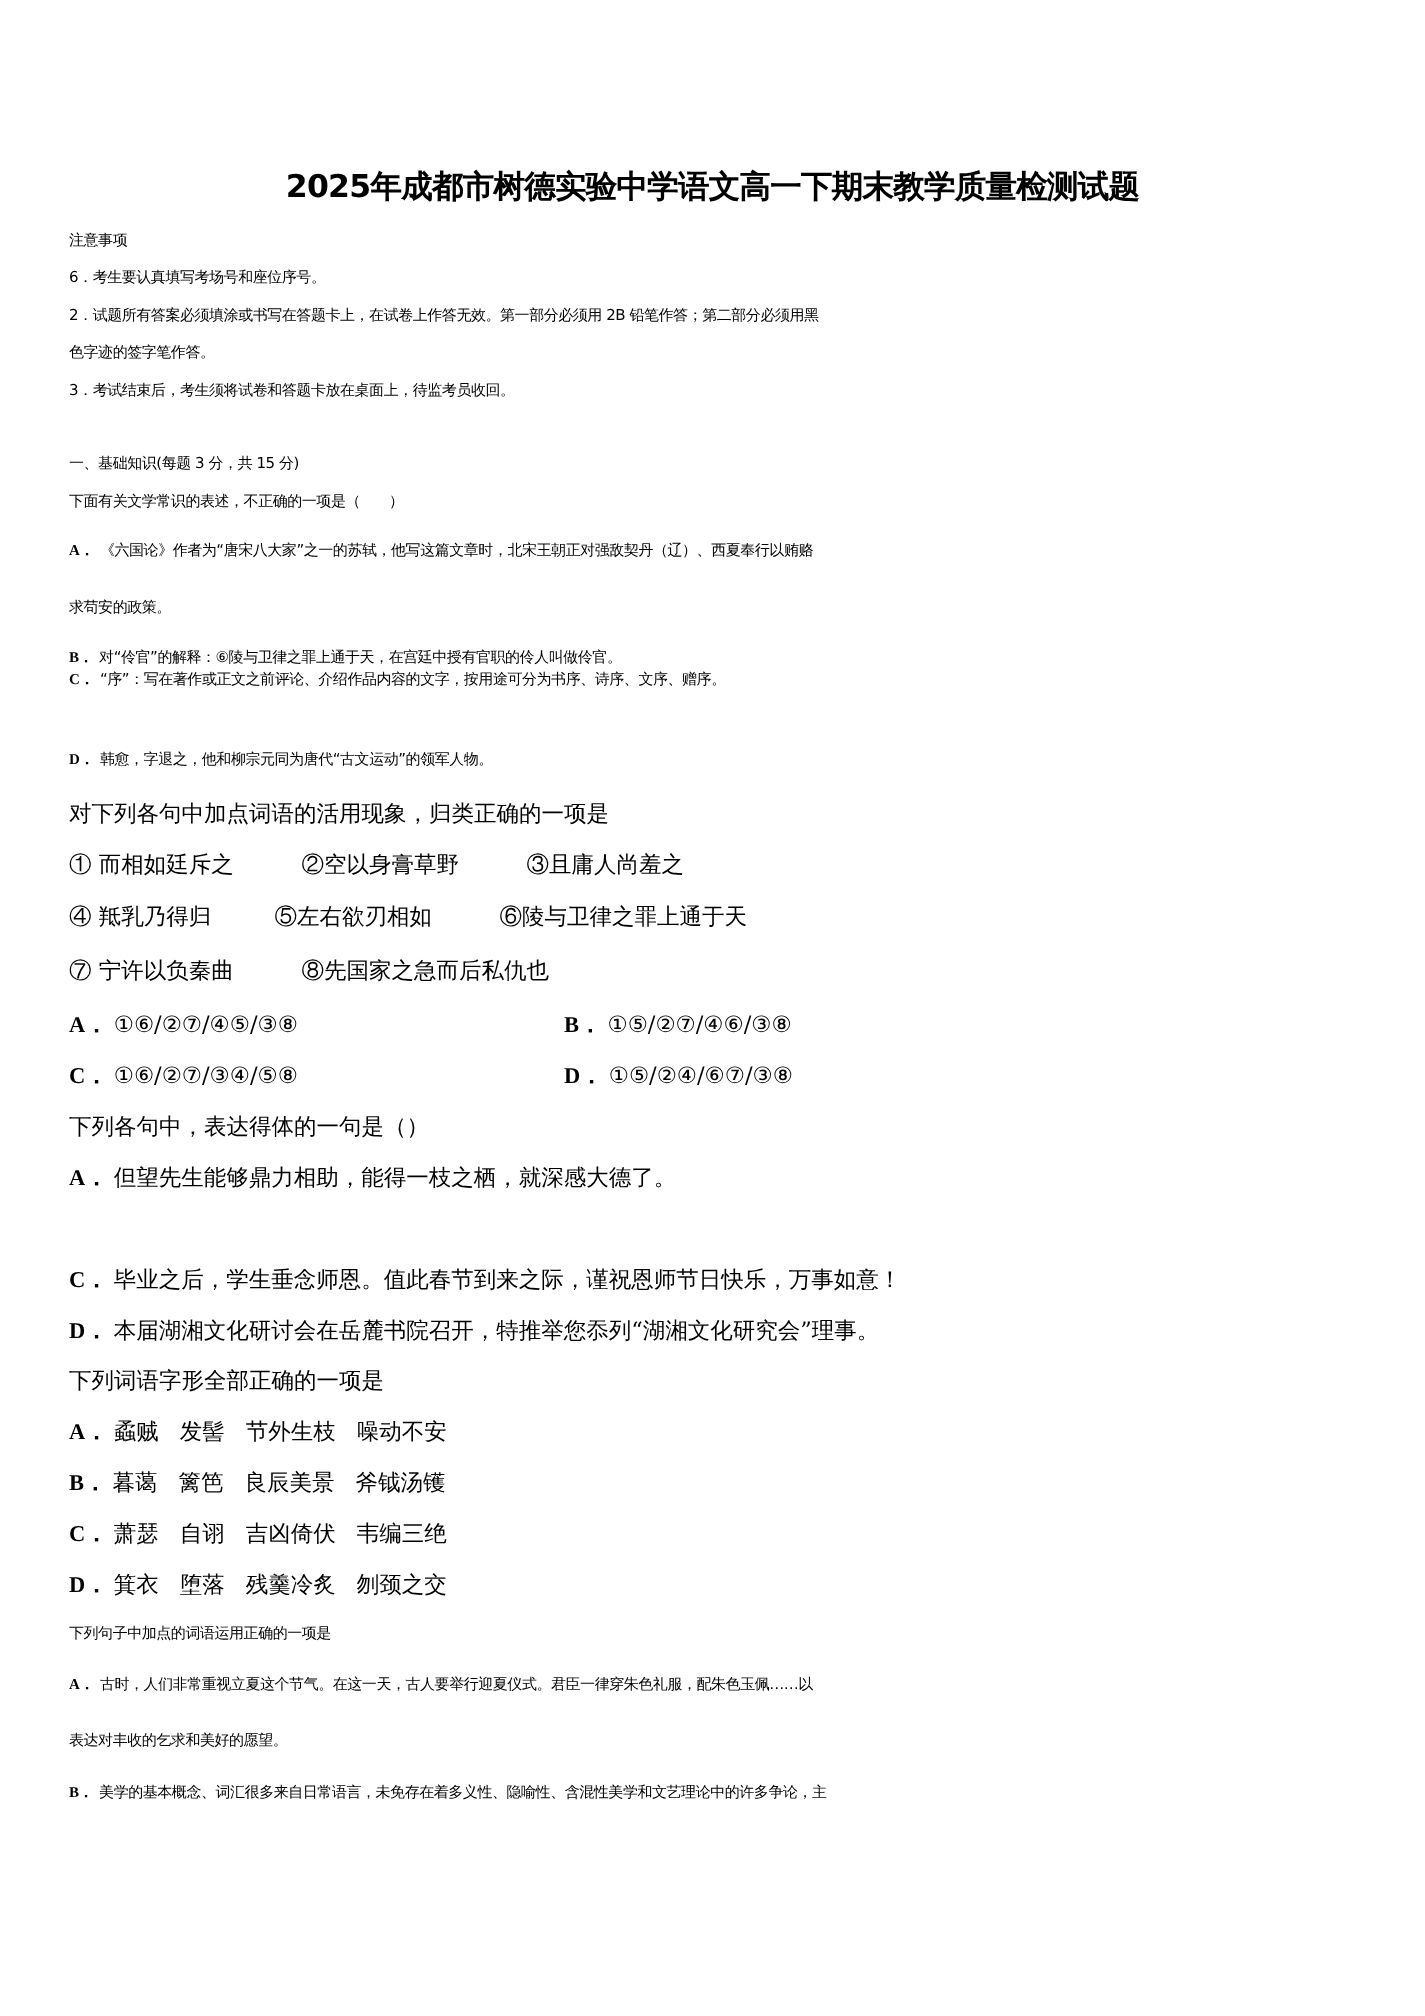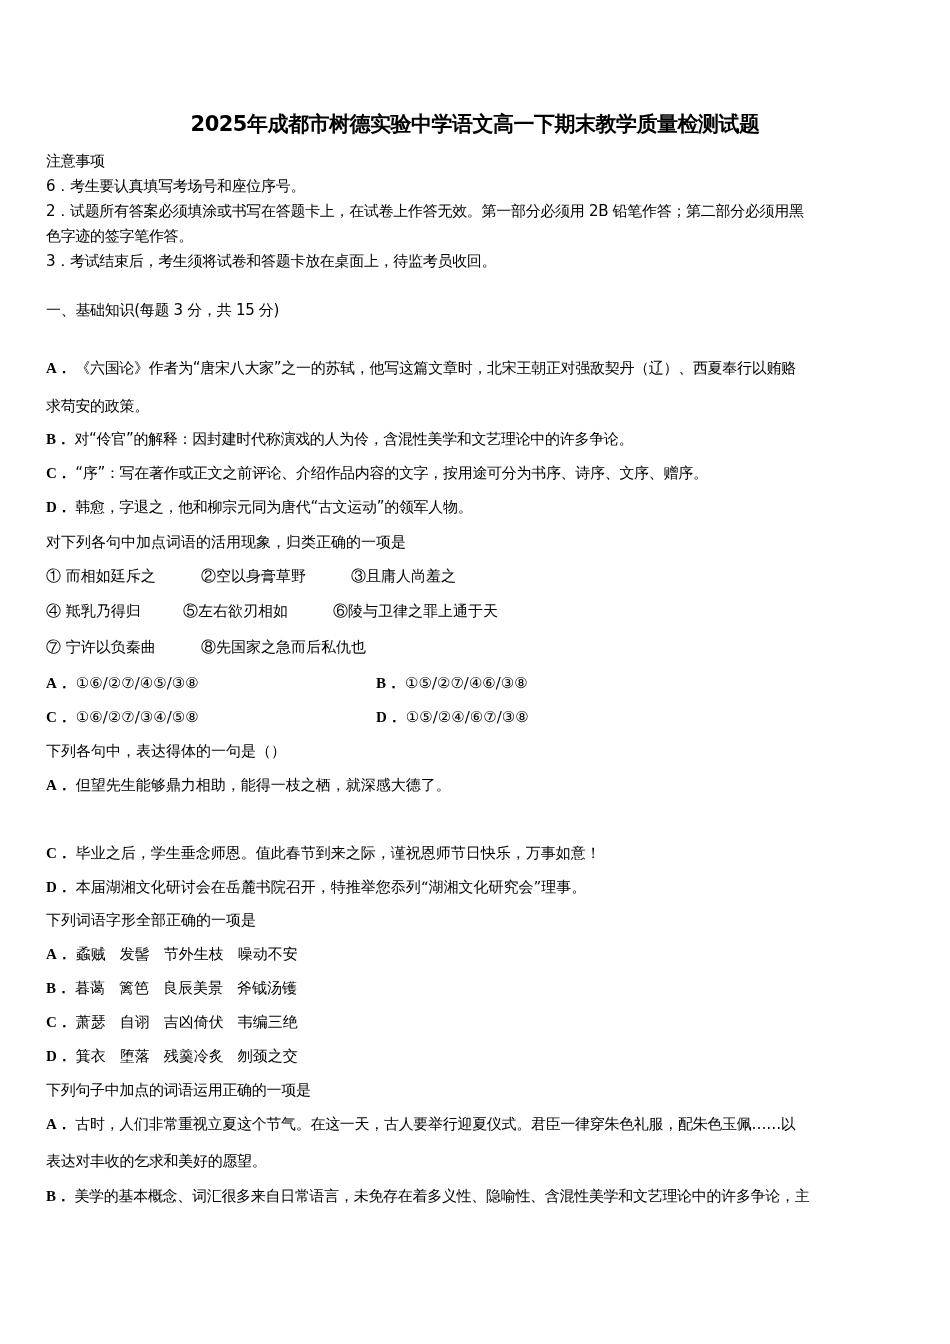--- a/index.html
+++ b/index.html
@@ -11,49 +11,50 @@
   .page { position: absolute; left: 0; top: 0; width: 950px; height: 1044px; }
   .title {
     position: absolute; left: 0; top: 110px; width: 950px; text-align: center;
     font-family: "DejaVu Sans", "Liberation Sans", sans-serif;
     font-weight: bold; font-size: 21px; letter-spacing: -0.5px;
   }
   .line {
     position: absolute; left: 46px; font-size: 15px; white-space: nowrap;
     line-height: 20px;
   }
-  .line.cond { font-family: "DejaVu Sans", "Liberation Sans", sans-serif; font-size: 15px; letter-spacing: -0.3px; }
+  .line.cond { font-family: "DejaVu Sans", "Liberation Sans", sans-serif; font-size: 10px; letter-spacing: -0.3px; }
   .lbl { font-weight: bold; font-family: "Liberation Serif", "DejaVu Serif", serif; margin-right: 4px; }
   .col2 { position: absolute; left: 376px; font-size: 15px; white-space: nowrap; line-height: 20px; }
   .w { display: inline-block; margin-right: 14px; }
   .item { display: inline-block; }
 </style>
 </head>
 <body>
 
 <div class="page">
 
   <div class="title">2025年成都市树德实验中学语文高一下期末教学质量检测试题</div>
 
   <div class="line cond" style="top:151px">注意事项</div>
   <div class="line cond" style="top:176px">6．考生要认真填写考场号和座位序号。</div>
   <div class="line cond" style="top:201px">2．试题所有答案必须填涂或书写在答题卡上，在试卷上作答无效。第一部分必须用 2B 铅笔作答；第二部分必须用黑</div>
   <div class="line cond" style="top:226px">色字迹的签字笔作答。</div>
   <div class="line cond" style="top:251px">3．考试结束后，考生须将试卷和答题卡放在桌面上，待监考员收回。</div>
 
   <div class="line cond" style="top:300px">一、基础知识(每题 3 分，共 15 分)</div>
 
+  <div class="line cond" style="top:325px">下面有关文学常识的表述，不正确的一项是（　　）</div>
   <div class="line cond" style="top:358px">
     <span class="lbl">A．</span><span>《六国论》作者为“唐宋八大家”之一的苏轼，他写这篇文章时，北宋王朝正对强敌契丹（辽）、西夏奉行以贿赂</span>
   </div>
   <div class="line cond" style="top:396px">求苟安的政策。</div>
   <div class="line cond" style="top:429px">
-    <span class="lbl">B．</span><span>对“伶官”的解释：因封建时代称演戏的人为伶，含混性美学和文艺理论中的许多争论。</span>
+    <span class="lbl">B．</span><span>对“伶官”的解释：⑥陵与卫律之罪上通于天，在宫廷中授有官职的伶人叫做伶官。</span>
   </div>
-  <div class="line cond" style="top:463px">
+  <div class="line cond" style="top:444px">
     <span class="lbl">C．</span><span>“序”：写在著作或正文之前评论、介绍作品内容的文字，按用途可分为书序、诗序、文序、赠序。</span>
   </div>
   <div class="line cond" style="top:497px">
     <span class="lbl">D．</span><span>韩愈，字退之，他和柳宗元同为唐代“古文运动”的领军人物。</span>
   </div>
 
   <div class="line" style="top:532px">对下列各句中加点词语的活用现象，归类正确的一项是</div>
   <div class="line" style="top:601px">
     <span class="item" style="width:137px">④ 羝乳乃得归</span><span class="item" style="width:150px">⑤左右欲刃相如</span><span class="item">⑥陵与卫律之罪上通于天</span>
   </div>

